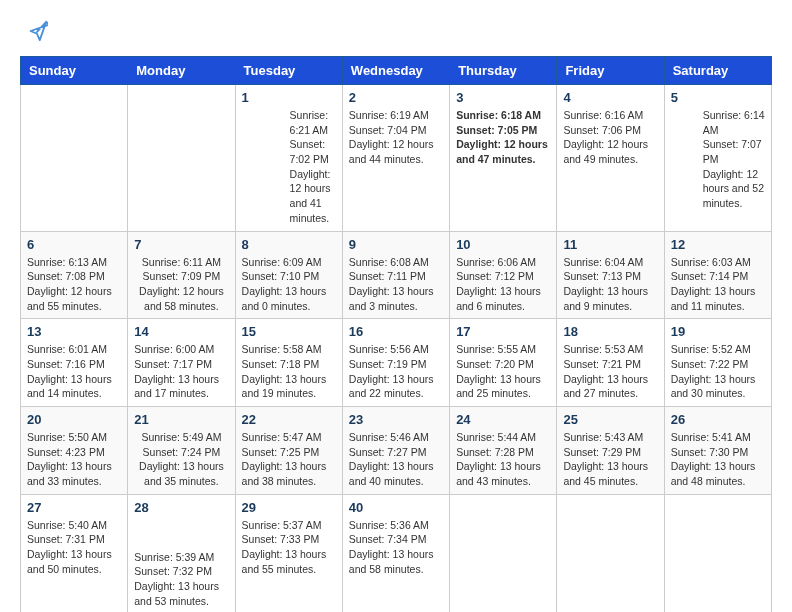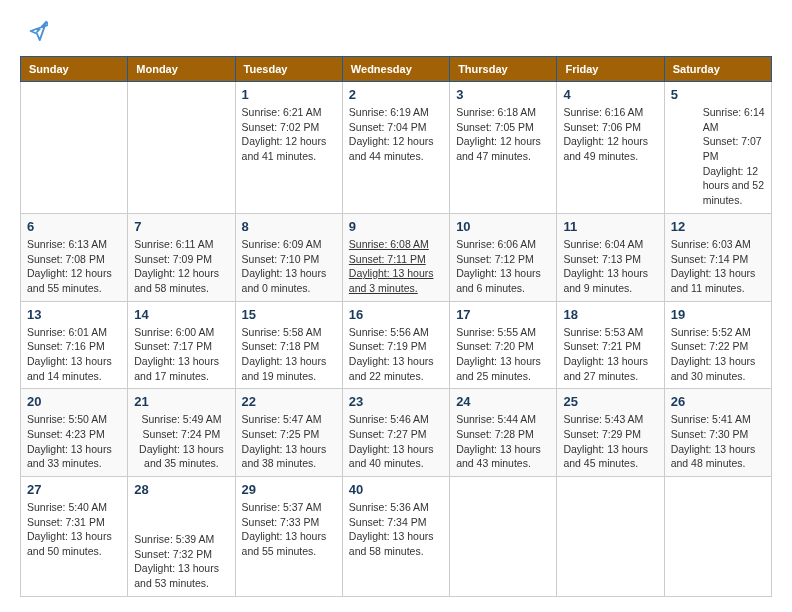--- a/index.html
+++ b/index.html
@@ -32,25 +32,25 @@
     .location {
       font-size: 15px;
       color: #333;
     }
     .calendar {
       width: 100%;
       border-collapse: collapse;
       border: 1px solid #ccc;
     }
     .calendar th {
-      background: #a16207;
+      background: #1d4ed8;
       color: white;
       text-align: left;
       padding: 6px 8px;
-      font-size: 11px;
+      font-size: 13px;
       font-weight: bold;
       border: 1px solid #1a5a9a;
     }
     .calendar td {
       vertical-align: top;
       padding: 5px 6px;
       border: 1px solid #ccc;
       width: 107px;
       min-height: 80px;
       font-size: 11px;
@@ -101,33 +101,33 @@
         <th>Friday</th>
         <th>Saturday</th>
       </tr>
   </thead>
   <tbody id="calendar-body">
   <tr class="week-row-odd">
         <td></td>
         <td></td>
         <td>
           <div class="day-num">1</div>
-          <div class="day-info" style="white-space: pre-line;">Sunrise: 6:21 AM
+          <div class="day-info" style="white-space: pre-line; margin-left: 48px;">Sunrise: 6:21 AM
 Sunset: 7:02 PM
 Daylight: 12 hours and 41 minutes.</div>
         </td>
         <td>
           <div class="day-num">2</div>
           <div class="day-info" style="white-space: pre-line;">Sunrise: 6:19 AM
 Sunset: 7:04 PM
 Daylight: 12 hours and 44 minutes.</div>
         </td>
         <td>
           <div class="day-num">3</div>
-          <div class="day-info" style="white-space: pre-line;">Sunrise: 6:18 AM
+          <div class="day-info" style="white-space: pre-line; font-weight: bold;">Sunrise: 6:18 AM
 Sunset: 7:05 PM
 Daylight: 12 hours and 47 minutes.</div>
         </td>
         <td>
           <div class="day-num">4</div>
           <div class="day-info" style="white-space: pre-line;">Sunrise: 6:16 AM
 Sunset: 7:06 PM
 Daylight: 12 hours and 49 minutes.</div>
         </td>
         <td>
@@ -139,33 +139,33 @@
       </tr>
       <tr class="week-row-even">
         <td>
           <div class="day-num">6</div>
           <div class="day-info" style="white-space: pre-line;">Sunrise: 6:13 AM
 Sunset: 7:08 PM
 Daylight: 12 hours and 55 minutes.</div>
         </td>
         <td>
           <div class="day-num">7</div>
-          <div class="day-info" style="white-space: pre-line;">Sunrise: 6:11 AM
+          <div class="day-info" style="white-space: pre-line; text-align: center;">Sunrise: 6:11 AM
 Sunset: 7:09 PM
 Daylight: 12 hours and 58 minutes.</div>
         </td>
         <td>
           <div class="day-num">8</div>
           <div class="day-info" style="white-space: pre-line;">Sunrise: 6:09 AM
 Sunset: 7:10 PM
 Daylight: 13 hours and 0 minutes.</div>
         </td>
         <td>
           <div class="day-num">9</div>
-          <div class="day-info" style="white-space: pre-line; text-decoration: underline;">Sunrise: 6:08 AM
+          <div class="day-info" style="white-space: pre-line;">Sunrise: 6:08 AM
 Sunset: 7:11 PM
 Daylight: 13 hours and 3 minutes.</div>
         </td>
         <td>
           <div class="day-num">10</div>
           <div class="day-info" style="white-space: pre-line;">Sunrise: 6:06 AM
 Sunset: 7:12 PM
 Daylight: 13 hours and 6 minutes.</div>
         </td>
         <td>

